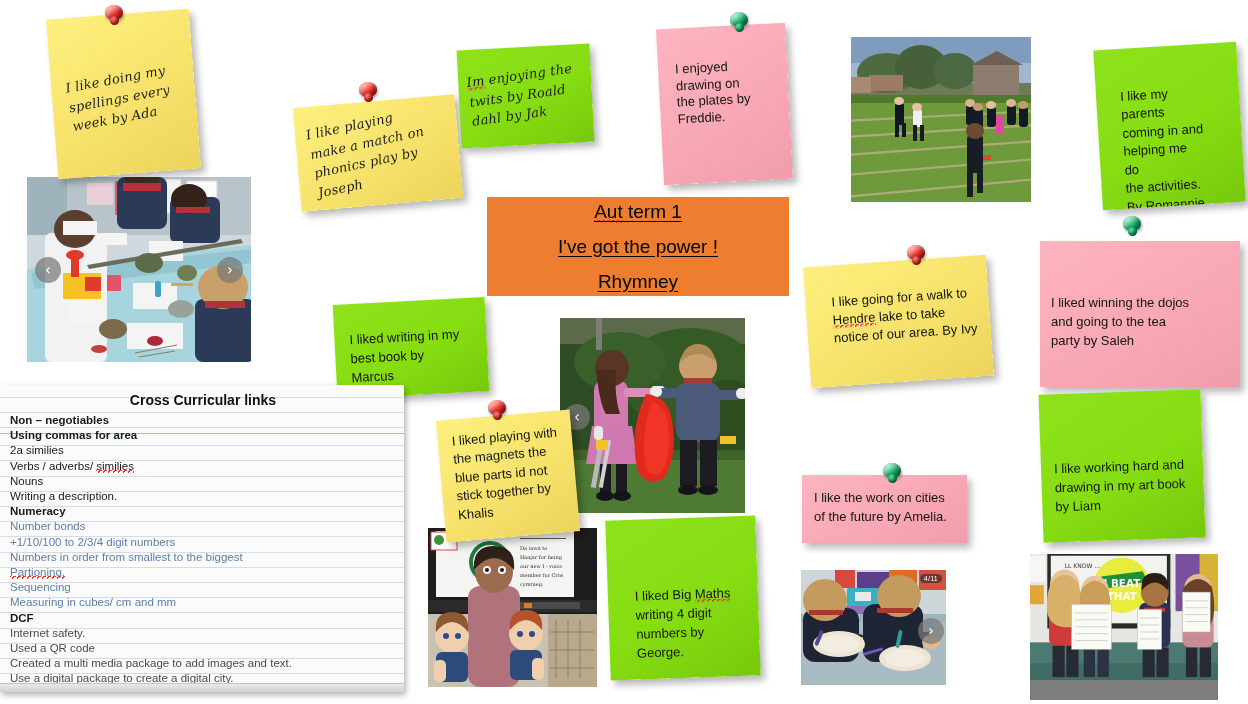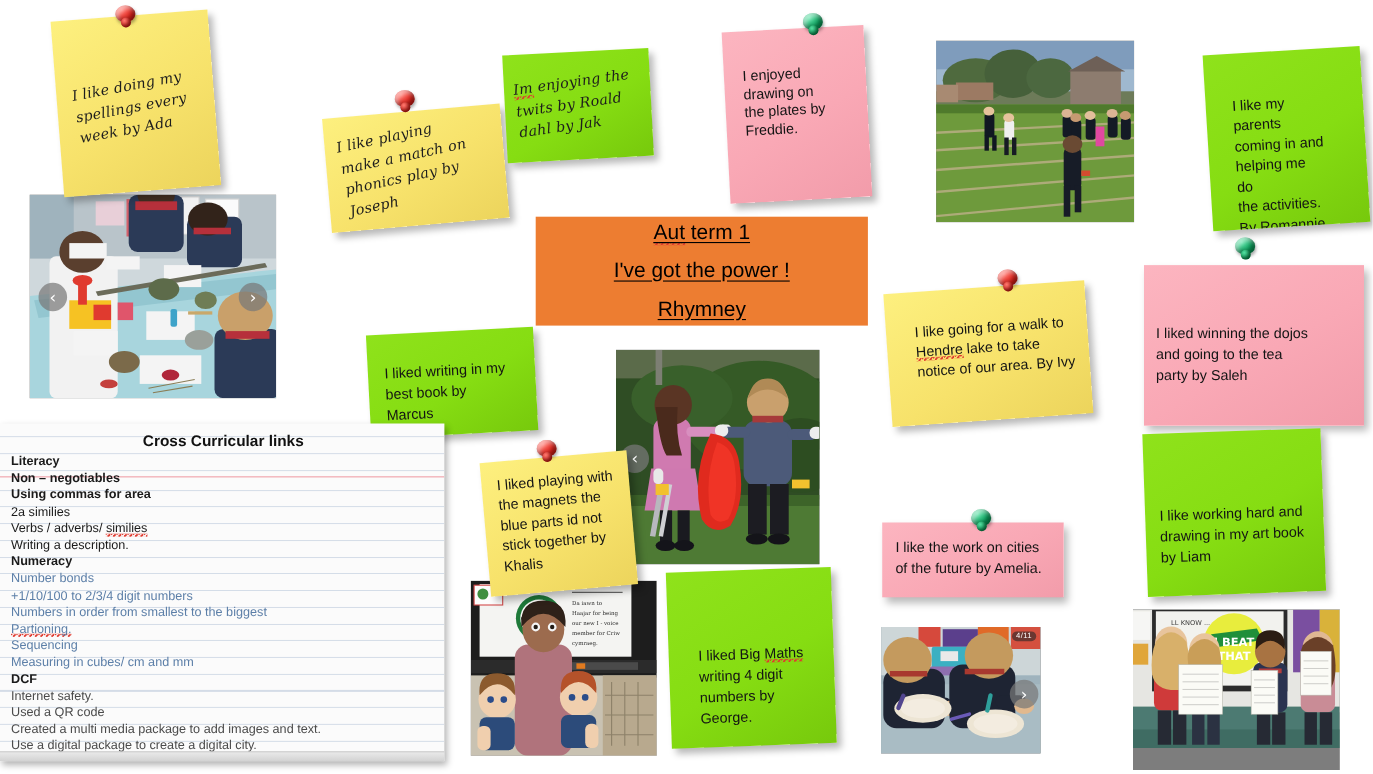--- a/index.html
+++ b/index.html
@@ -629,25 +629,25 @@
 numbers by
 George.</span>
   </div>
 
   <div id="cc-card">
     <div class="pagebg"></div>
     <div class="redline"></div>
     <div class="inner">
       <div id="cc-head">Cross Curricular links</div>
       <div id="cc-lines">
-          <div class="cc-line b">Literacy</div>
           <div class="cc-line b">Non – negotiables</div>
           <div class="cc-line b">Using commas for area</div>
           <div class="cc-line">2a similies</div>
           <div class="cc-line">Verbs / adverbs/ <span class="sq">similies</span></div>
+          <div class="cc-line">Nouns</div>
           <div class="cc-line">Writing a description.</div>
           <div class="cc-line b">Numeracy</div>
           <div class="cc-line blue">Number bonds</div>
           <div class="cc-line blue">+1/10/100 to 2/3/4 digit numbers</div>
           <div class="cc-line blue">Numbers in order from smallest to the biggest</div>
           <div class="cc-line blue"><span class="sq">Partioning.</span></div>
           <div class="cc-line blue">Sequencing</div>
           <div class="cc-line blue">Measuring in cubes/ cm and mm</div>
           <div class="cc-line b">DCF</div>
           <div class="cc-line grey">Internet safety.</div>

